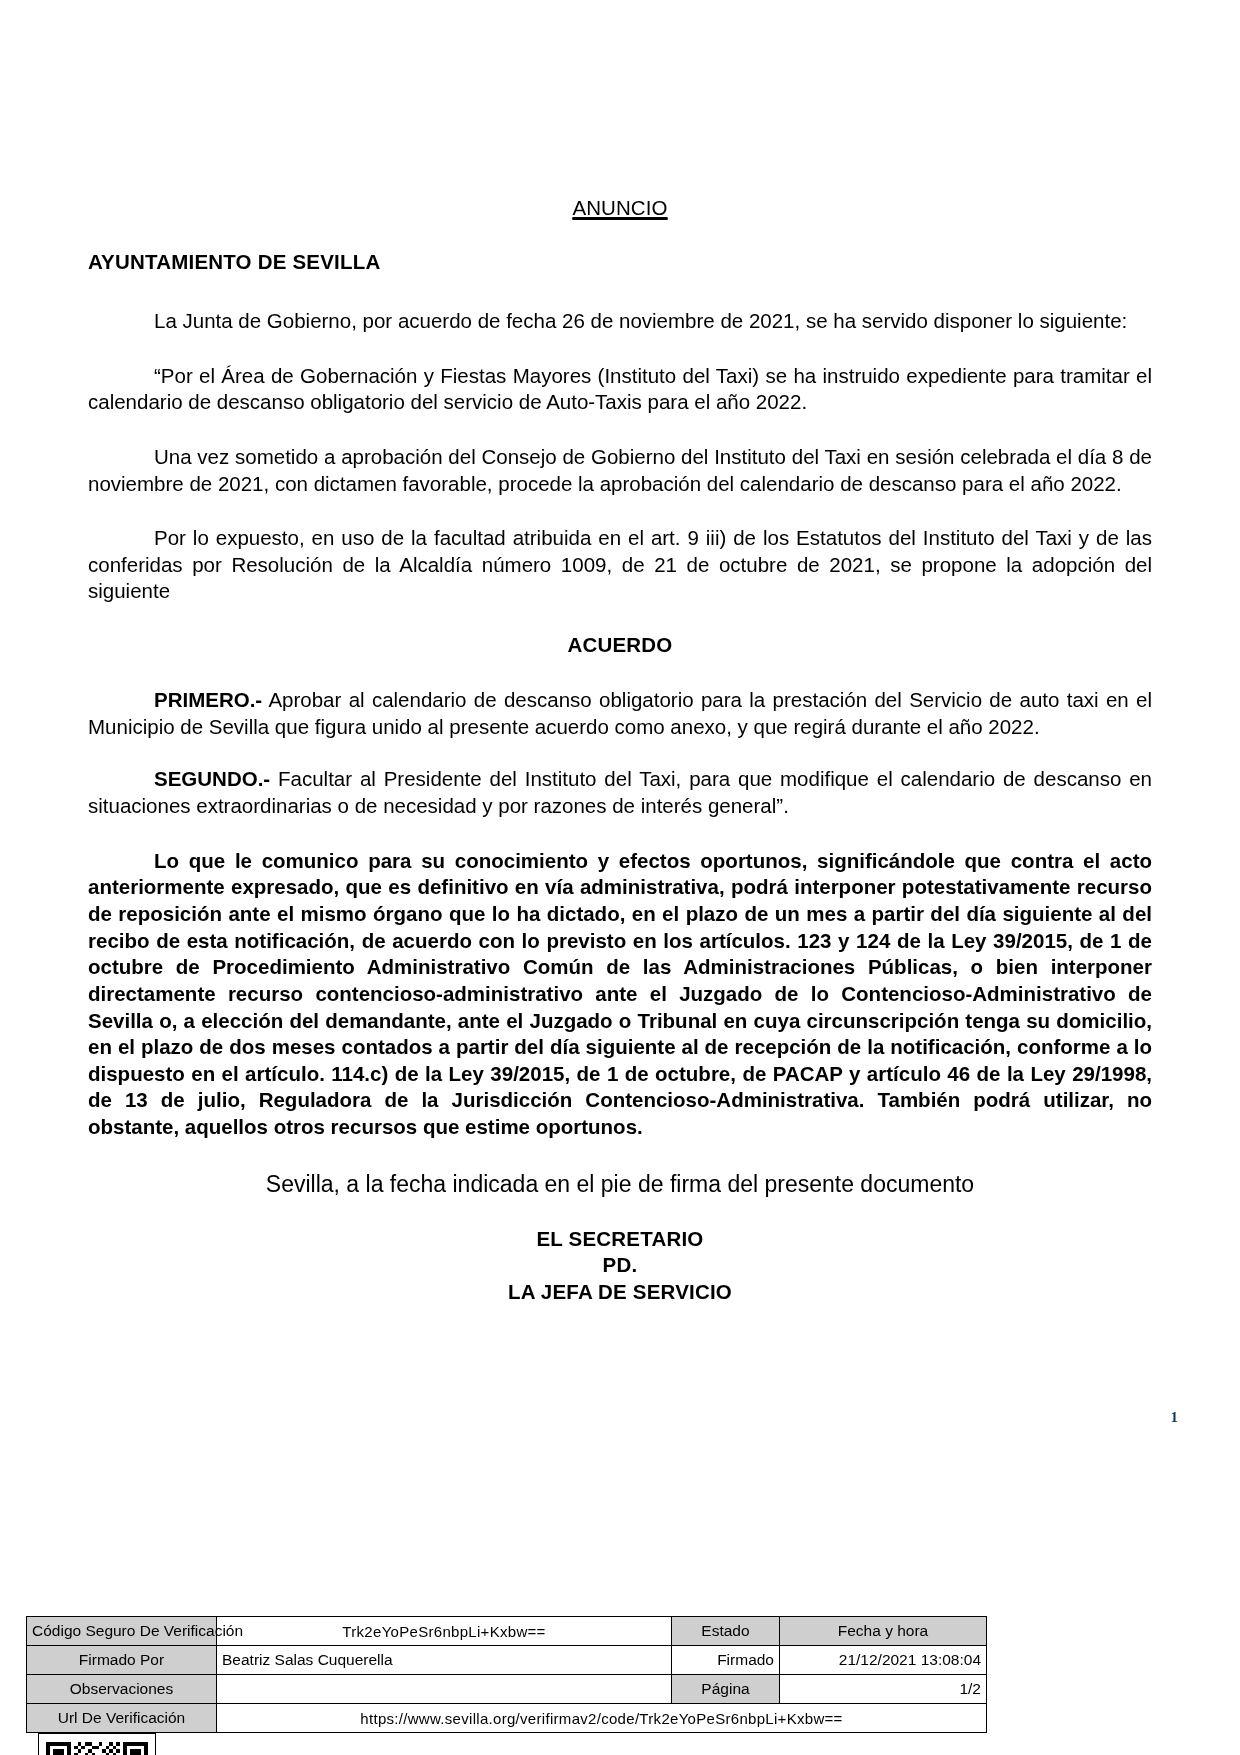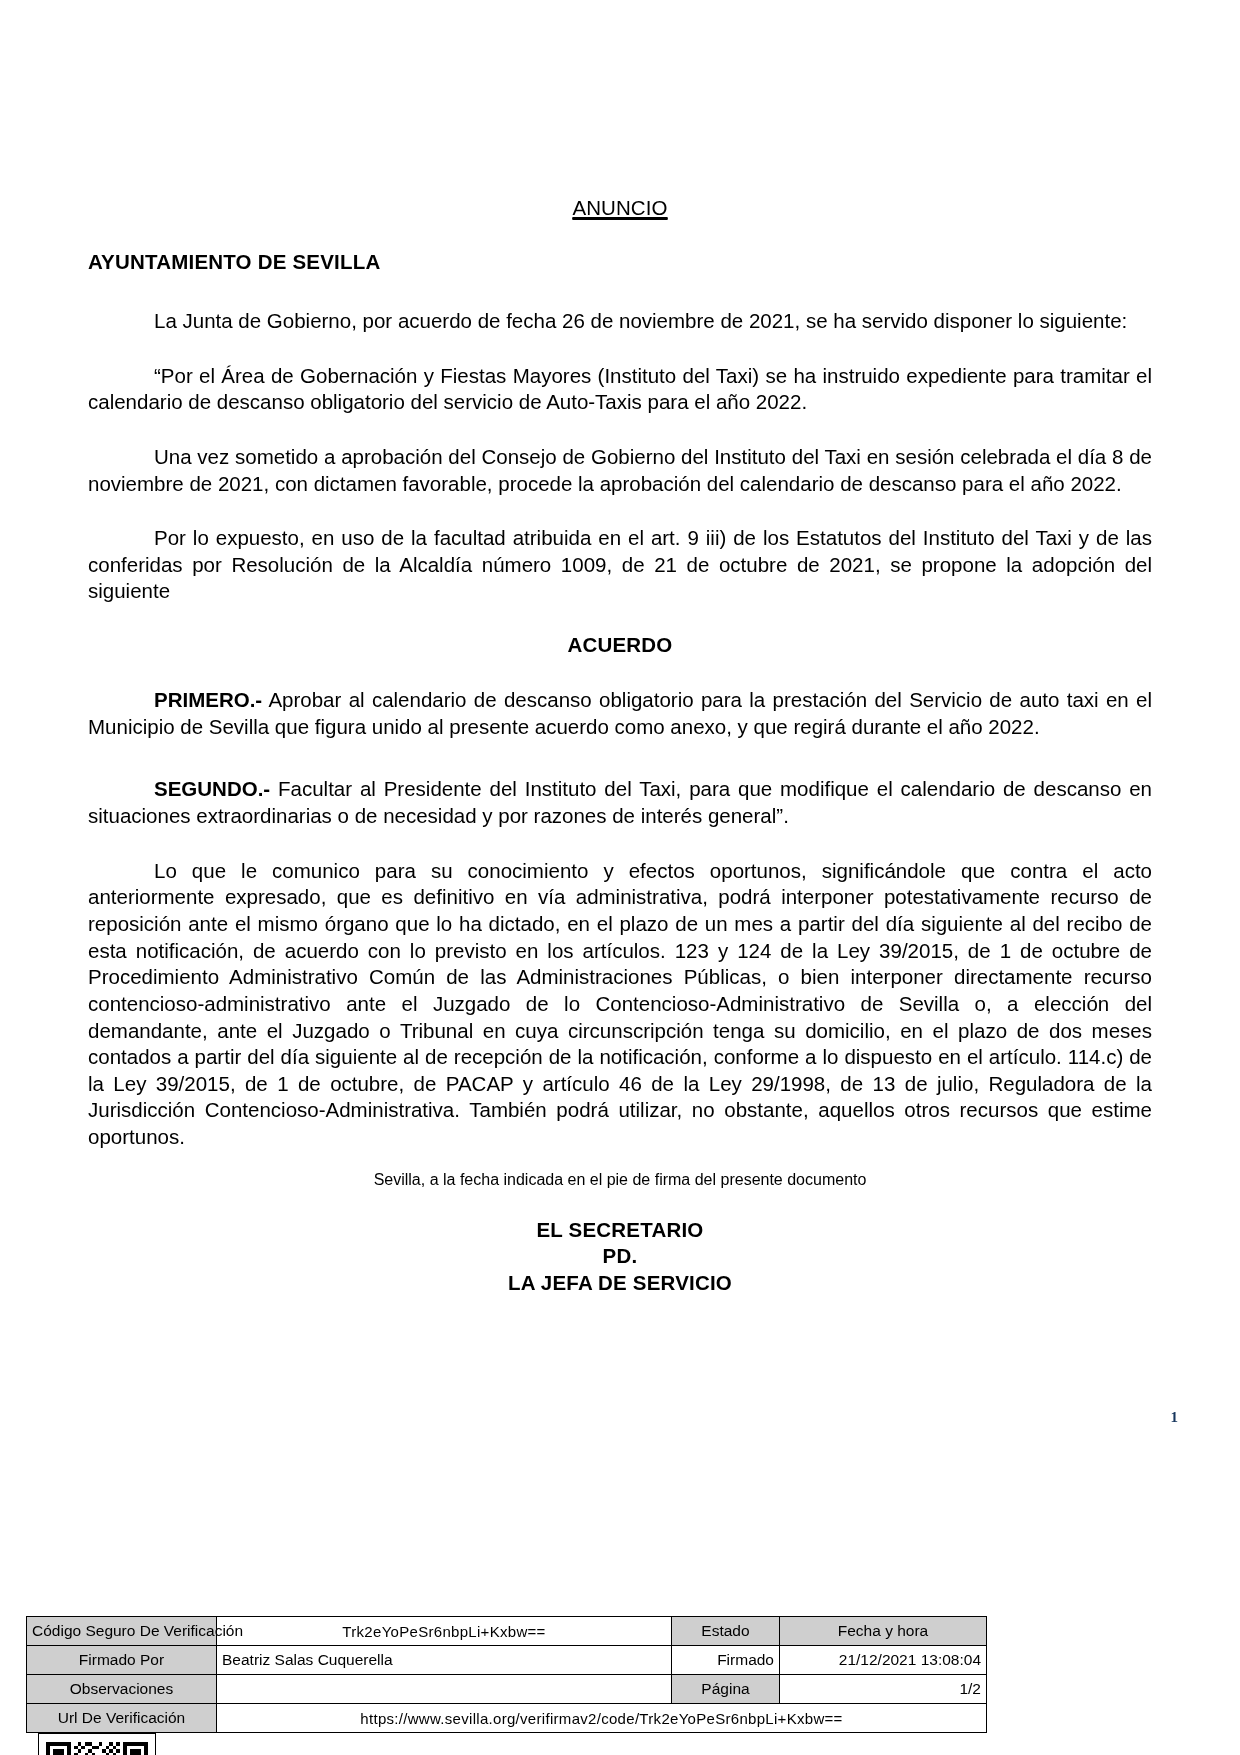--- a/index.html
+++ b/index.html
@@ -54,40 +54,40 @@
 
   p.para {
     margin: 0 0 28px 0;
     font-size: 20.5px;
     line-height: 1.30;
     text-align: justify;
     text-indent: 66px;
     hyphens: none;
   }
   p.para.tight {
-    margin-bottom: 36px;
+    margin-bottom: 26px;
   }
   p.para b { font-weight: bold; }
 
   .acuerdo {
     text-align: center;
     font-size: 20.5px;
     font-weight: bold;
     margin: 0 0 30px 0;
     letter-spacing: 0.2px;
   }
 
   p.para.bold-block {
-    font-weight: normal;
-    margin-bottom: 20px;
+    font-weight: bold;
+    margin-bottom: 30px;
   }
 
   .center-line {
     text-align: center;
-    font-size: 16px;
+    font-size: 23px;
     margin: 0 0 28px 0;
   }
 
   .sign-block {
     text-align: center;
     font-size: 20.5px;
     font-weight: bold;
     line-height: 1.30;
   }
   .sign-block div { letter-spacing: 0.2px; }

